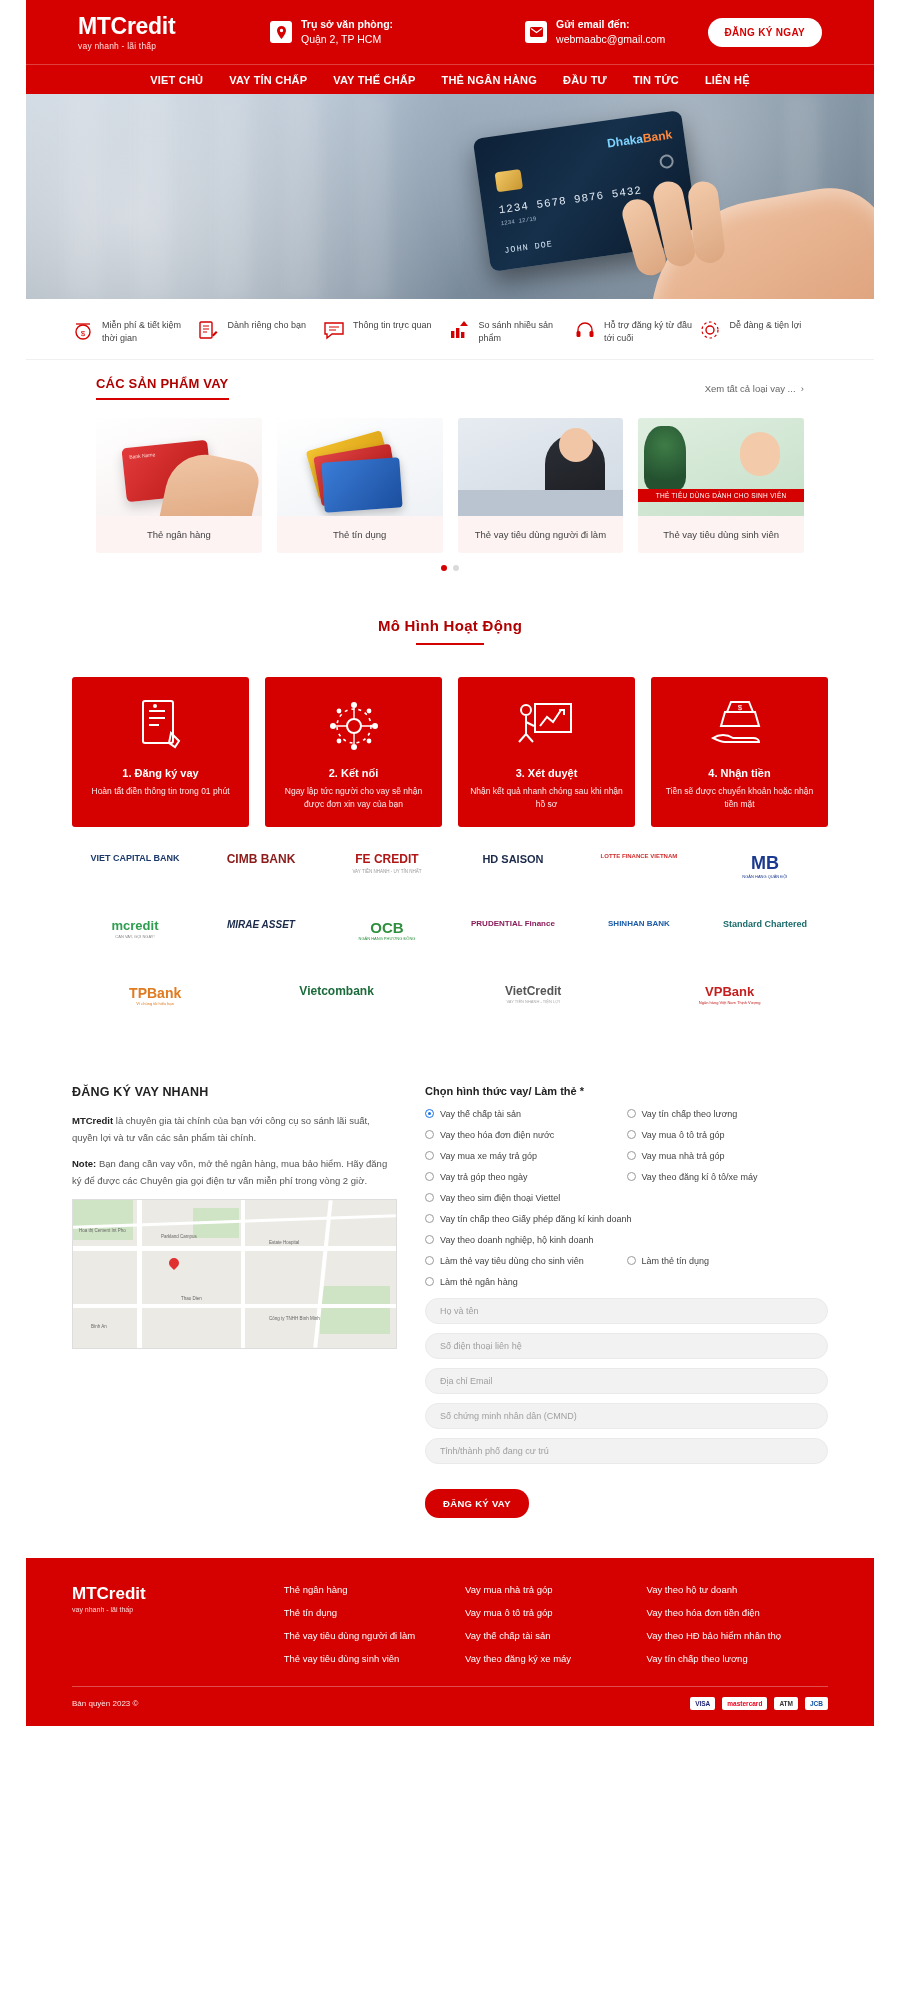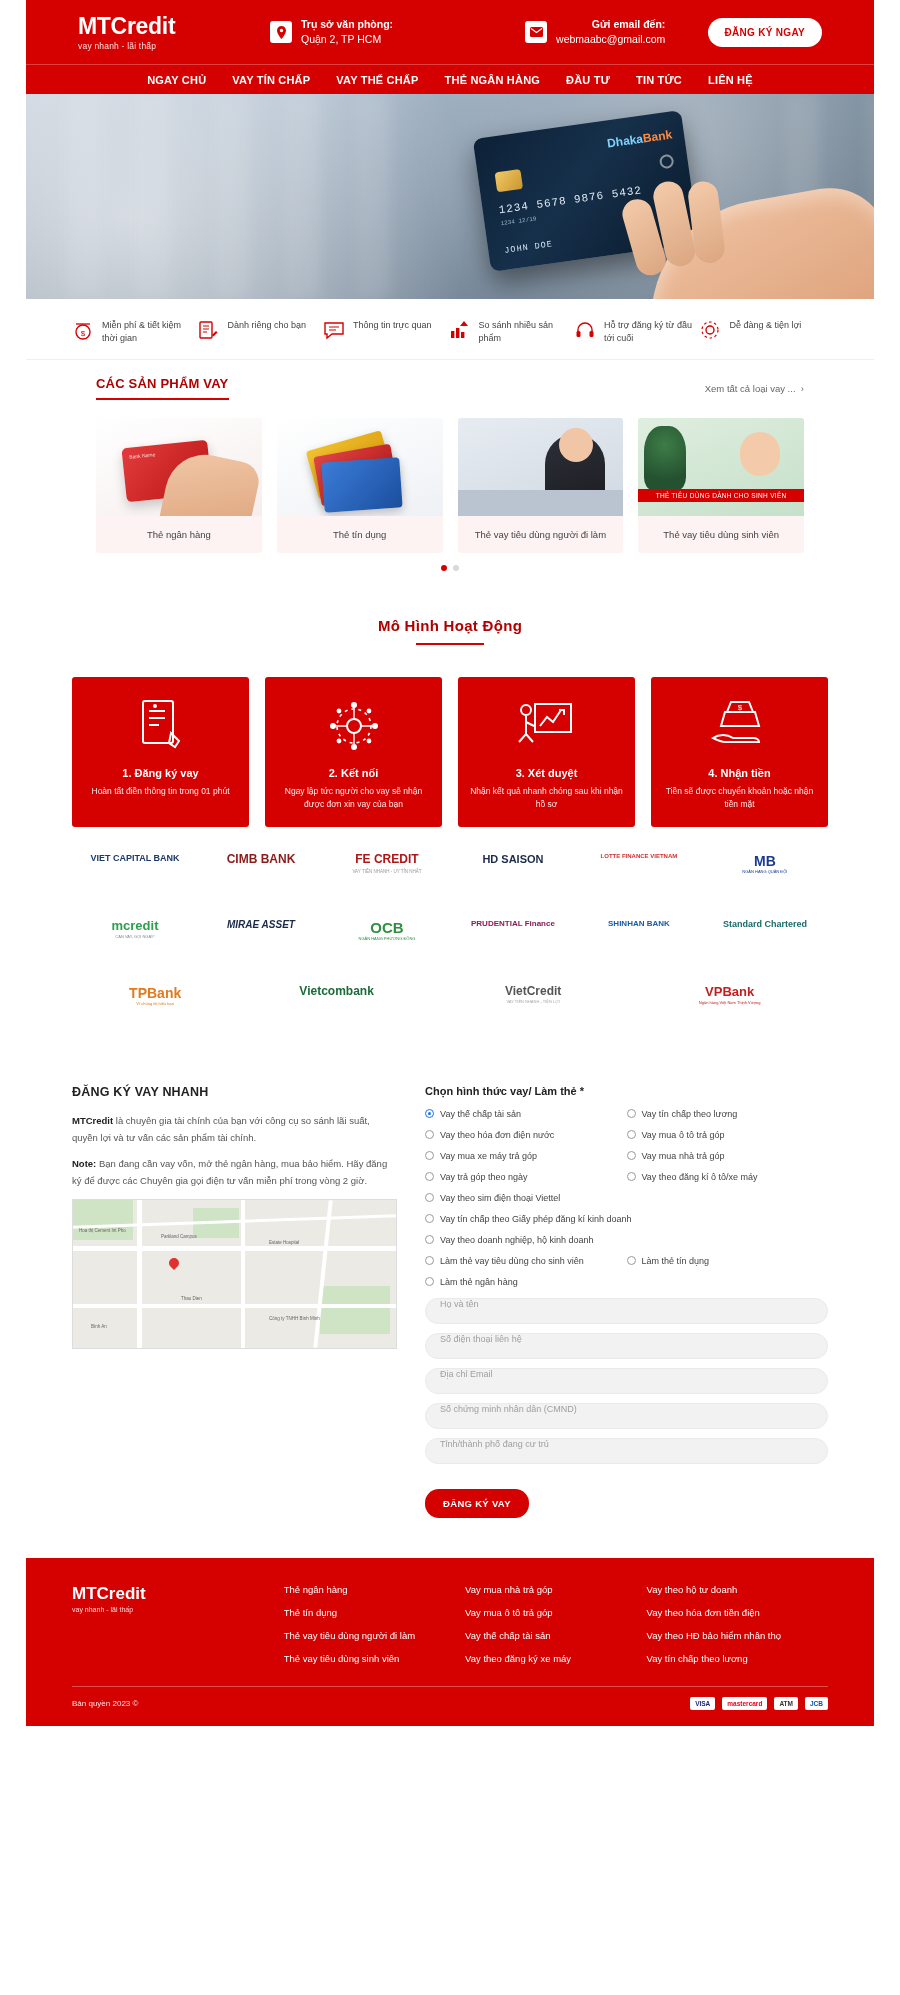--- a/index.html
+++ b/index.html
@@ -26,21 +26,21 @@
   .brand-name { font-size: 23px; font-weight: bold; letter-spacing: -0.3px; color:#fff;}
   .brand-name .mt { color:#fff; }
   .brand-sub { font-size: 8.5px; color:#ffdede; margin-top: 1px; letter-spacing: .2px;}
   .topinfo { display:flex; align-items:center; gap:9px; margin-left: 42px; }
   .pin-icon, .mail-icon {
     width: 22px; height:22px; border-radius: 3px; background:#ffffff;
     display:flex; align-items:center; justify-content:center; color:#d50000;
     font-size: 13px; flex: none;
   }
   .topinfo-txt { font-size: 10.5px; line-height: 1.45; color:#fff; }
-  .topinfo-txt .l1 { font-weight: bold; text-align: right; }
+  .topinfo-txt .l1 { font-weight: bold; }
   .topinfo-group2 { margin-left: 132px; }
   .cta-top {
     margin-left: auto;
     background:#fff; color:#d50000; font-weight:bold; font-size: 10px;
     padding: 9px 17px; border-radius: 16px; border:none; letter-spacing:.3px;
     white-space: nowrap;
   }
 
   
   .nav {
@@ -168,21 +168,21 @@
   .fright h4 { font-size: 11px; color:#222; margin: 0 0 12px; font-weight:bold;}
   .radios { display:flex; flex-wrap:wrap; }
   .radio { display:flex; align-items:center; gap:6px; font-size: 9px; color:#444; margin: 0 0 11px 0;}
   .radio .rb { width:9px; height:9px; border:1px solid #9a9a9a; border-radius:50%; flex:none; position:relative;}
   .radio.on .rb { border-color:#1a73e8; }
   .radio.on .rb:after{ content:""; position:absolute; inset:2px; background:#1a73e8; border-radius:50%;}
   .r50 { width: 50%; }
   .r100 { width: 100%; }
   .inp {
     height: 26px; border-radius: 13px; background:#f2f2f2; border:1px solid #eaeaea;
-    display:flex; align-items:flex-start; padding: 0 14px; font-size: 9px; color:#a0a0a0;
+    display:flex; align-items:center; padding: 0 14px; font-size: 9px; color:#a0a0a0;
     margin-bottom: 9px;
   }
   .submit {
     margin-top: 16px; background:#d50000; color:#fff; border:none; border-radius:14px;
     font-size: 9.5px; font-weight:bold; padding: 9px 18px; letter-spacing:.3px;
   }
 
   
   .footer { background:#d50000; color:#fff; margin-top: 40px; padding: 26px 46px 16px; }
   .fcols { display:flex; }
@@ -235,21 +235,21 @@
       <div class="topinfo-txt">
         <div class="l1">Gửi email đến:</div>
         <div>webmaabc@gmail.com</div>
       </div>
     </div>
 
     <button class="cta-top">ĐĂNG KÝ NGAY</button>
   </div>
 
   <div class="nav">
-    <div class="nav-item">NGAY CHỦ</div>
+    <div class="nav-item">VIET CHỦ</div>
     <div class="nav-item">VAY TÍN CHẤP</div>
     <div class="nav-item">VAY THẾ CHẤP</div>
     <div class="nav-item">THẺ NGÂN HÀNG</div>
     <div class="nav-item">ĐẦU TƯ</div>
     <div class="nav-item">TIN TỨC</div>
     <div class="nav-item">LIÊN HỆ</div>
   </div>
 
   <div class="hero">
     <div class="hero-blur-bars">
@@ -467,21 +467,21 @@
         </div>
       </div>
       <div class="pcell">
           <div class="logo-txt" style="color:#1b2a4a; font-size:11px">HD SAISON</div>
         </div>
       <div class="pcell">
           <div class="logo-txt" style="color:#d12f2f; font-size:6px">LOTTE FINANCE VIETNAM</div>
         </div>
       <div class="pcell">
         <div style="text-align:center">
-          <div class="logo-txt" style="color:#1b3a8f; font-size:14px">MB</div>
+          <div class="logo-txt" style="color:#1b3a8f; font-size:18px">MB</div>
           <div style="font-size:4px; color:#1b3a8f">NGÂN HÀNG QUÂN ĐỘI</div>
         </div>
       </div>
     </div>
 
     <div class="prow">
       <div class="pcell">
         <div style="text-align:center">
           <div class="logo-txt" style="color:#2e9e4f; font-size:13px">mcredit</div>
           <div style="font-size:4px; color:#888">CẦN VAY, GỌI NGAY!</div>

